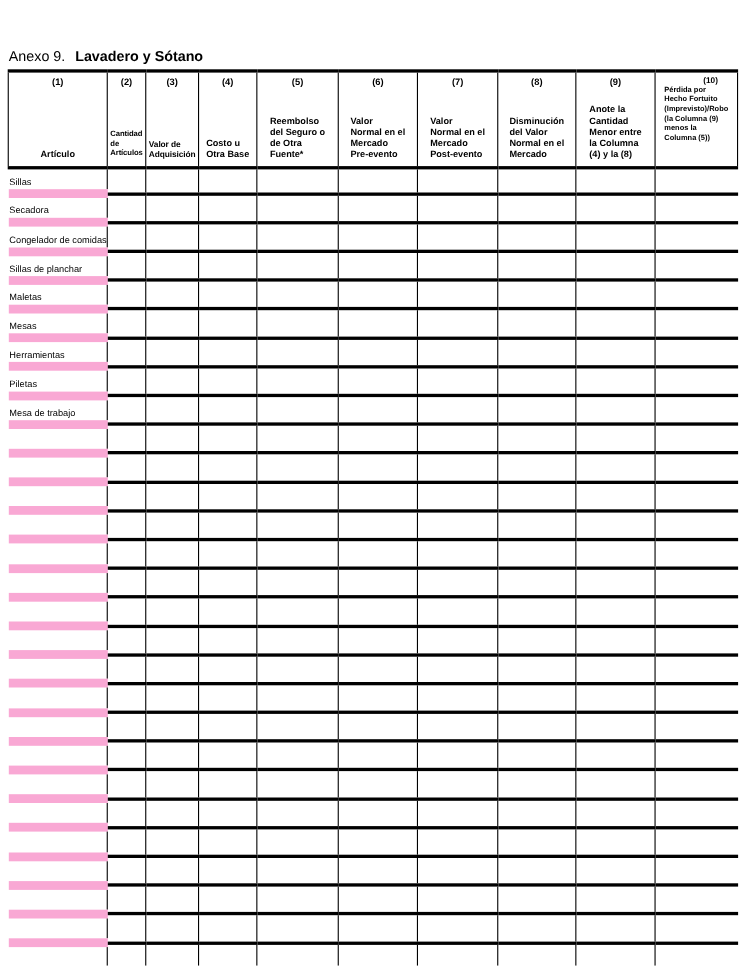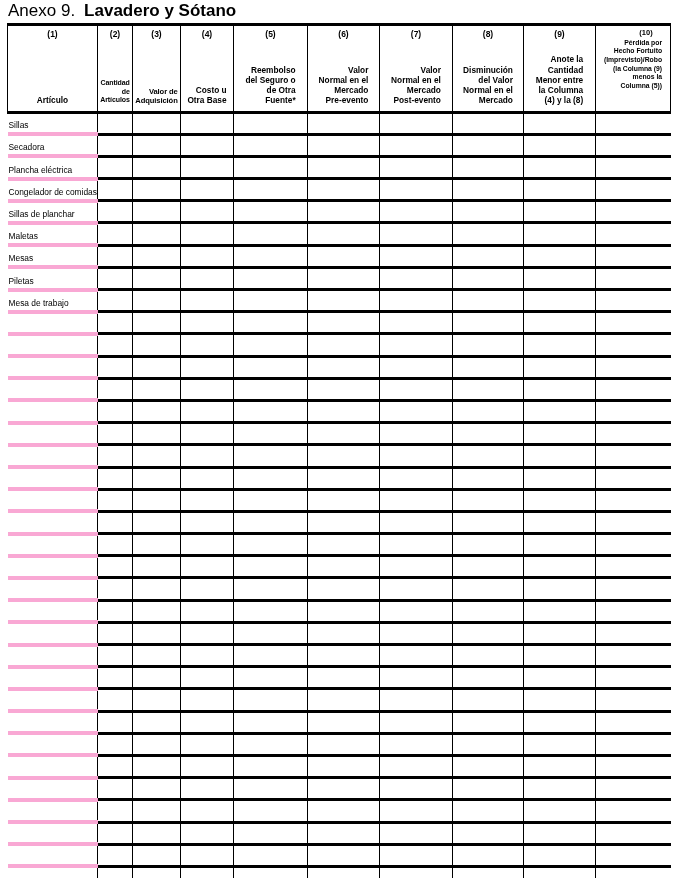--- a/index.html
+++ b/index.html
@@ -1,51 +1,51 @@
 <!DOCTYPE html>
 <html><head>
 <meta charset="utf-8">
 <style>
   html,body{margin:0;padding:0;background:#ffffff;}
   .page{
     position:relative;width:676px;height:878px;background:#ffffff;color:#000;
     font-family:"Liberation Sans",sans-serif;overflow:hidden;
   }
-  .title{padding:4px 0 0 8px;font-size:17px;line-height:13px;}
+  .title{padding:4px 0 0 8px;font-size:13px;line-height:13px;margin-top:40px;}
   .title .prefix{font-weight:normal;}
   .title .name{font-weight:bold;margin-left:9px;}
 
   table.inv{
     border-collapse:collapse;table-layout:fixed;
     margin:6px 0 0 7px;width:663px;
   }
   col.w1{width:90px}col.w2{width:35px}col.w3{width:48px}col.w4{width:53px}
   col.w5{width:74px}col.w6{width:72px}col.w7{width:73px}col.w8{width:71px}
   col.w9{width:72px}col.w10{width:75px}
 
   thead th{
     padding:0;border:1px solid #000;border-top:3px solid #000;border-bottom:3px solid #000;
     vertical-align:top;font-weight:bold;background:#fff;
   }
   .hwrap{display:flex;flex-direction:column;align-items:center;height:85px;
     box-sizing:border-box;padding:4px 1px 6px;}
   .hnum{font-size:8.5px;line-height:1.15;}
-  .htext{margin-top:auto;white-space:pre-line;text-align:right;font-size:8.3px;line-height:1.22;}
+  .htext{margin-top:auto;white-space:pre-line;text-align:left;font-size:8.3px;line-height:1.22;}
   th.col2 .htext{font-size:7px;letter-spacing:-0.1px;}
   th.col3 .htext{font-size:7.6px;letter-spacing:-0.1px;}
   th.col10 .hwrap{padding-top:3px;}
   th.col10 .hnum{font-size:7.5px;margin-left:26px;}
   th.col10 .htext{margin-top:1px;font-size:6.8px;line-height:1.28;}
 
   tbody td{
     padding:0;height:16.2px;border-right:1px solid #000;border-bottom:3px solid #000;
   }
   tbody td:last-child{border-right:none;}
   tbody td.c1{
-    border-bottom:4px solid #f9a8d4;font-size:8.4px;vertical-align:bottom;
+    border-bottom:8px solid #f9a8d4;font-size:8.4px;vertical-align:bottom;
     padding:0 0 2px 1px;white-space:nowrap;overflow:visible;
   }
   tbody tr:last-child td{border-bottom:3px solid #000;}
 </style>
 </head>
 <body>
 
 <div class="page">
 
   <div class="title">
@@ -173,32 +173,20 @@
           <td></td>
           <td></td>
           <td></td>
           <td></td>
           <td></td>
           <td></td>
           <td></td>
           <td></td>
         </tr>
         <tr>
-          <td class="c1">Plancha eléctrica</td>
-          <td></td>
-          <td></td>
-          <td></td>
-          <td></td>
-          <td></td>
-          <td></td>
-          <td></td>
-          <td></td>
-          <td></td>
-        </tr>
-        <tr>
           <td class="c1">Congelador de comidas</td>
           <td></td>
           <td></td>
           <td></td>
           <td></td>
           <td></td>
           <td></td>
           <td></td>
           <td></td>
           <td></td>
@@ -222,20 +210,32 @@
           <td></td>
           <td></td>
           <td></td>
           <td></td>
           <td></td>
           <td></td>
           <td></td>
         </tr>
         <tr>
           <td class="c1">Mesas</td>
+          <td></td>
+          <td></td>
+          <td></td>
+          <td></td>
+          <td></td>
+          <td></td>
+          <td></td>
+          <td></td>
+          <td></td>
+        </tr>
+        <tr>
+          <td class="c1">Herramientas</td>
           <td></td>
           <td></td>
           <td></td>
           <td></td>
           <td></td>
           <td></td>
           <td></td>
           <td></td>
           <td></td>
         </tr>

